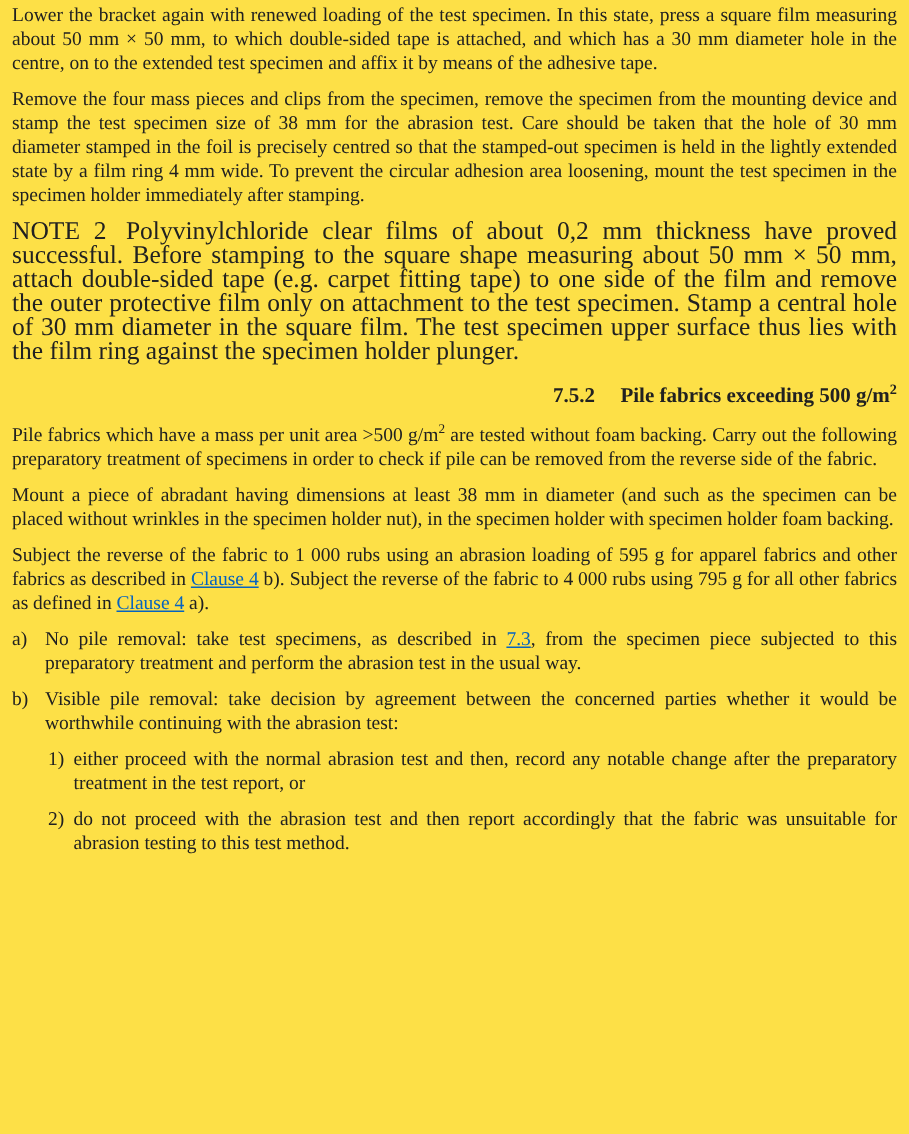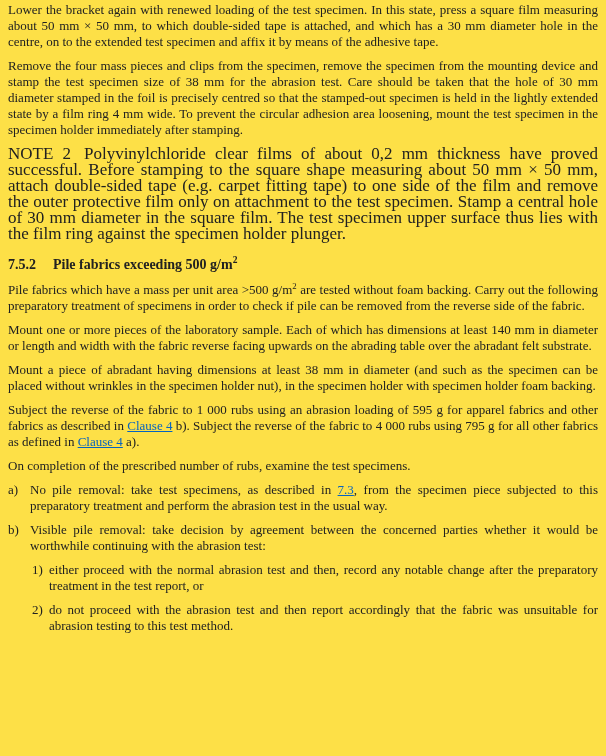--- a/index.html
+++ b/index.html
@@ -30,21 +30,21 @@
   }
   .note-label {
     margin-right: 13px;
     white-space: nowrap;
   }
   .heading {
     font-size: 14px;
     font-weight: bold;
     line-height: 17px;
     margin: 14px 0 9px 0;
-    text-align: left;
+    text-align: right;
   }
   .heading .hnum {
     margin-right: 17px;
   }
   sup {
     font-size: 68%;
     line-height: 0;
     vertical-align: super;
   }
   a.xref {
@@ -82,28 +82,26 @@
 
 
   <p class="para">Remove the four mass pieces and clips from the specimen, remove the specimen from the mounting device and stamp the test specimen size of 38 mm for the abrasion test. Care should be taken that the hole of 30 mm diameter stamped in the foil is precisely centred so that the stamped-out specimen is held in the lightly extended state by a film ring 4 mm wide. To prevent the circular adhesion area loosening, mount the test specimen in the specimen holder immediately after stamping.</p>
 
   <p class="note"><span class="note-label">NOTE 2</span><span>Polyvinylchloride clear films of about 0,2 mm thickness have proved successful. Before stamping to the square shape measuring about 50 mm × 50 mm, attach double-sided tape (e.g. carpet fitting tape) to one side of the film and remove the outer protective film only on attachment to the test specimen. Stamp a central hole of 30 mm diameter in the square film. The test specimen upper surface thus lies with the film ring against the specimen holder plunger.</span></p>
 
   <h2 class="heading"><span class="hnum">7.5.2</span><span>Pile fabrics exceeding 500 g/m</span><sup>2</sup></h2>
 
   <p class="para"><span>Pile fabrics which have a mass per unit area &gt;500 g/m</span><sup>2</sup><span> are tested without foam backing. Carry out the following preparatory treatment of specimens in order to check if pile can be removed from the reverse side of the fabric.</span></p>
 
-  <p class="para">Mount one or more pieces of the laboratory sample. Each of which has dimensions at least 140 mm in diameter or length and width with the fabric reverse facing upwards on the abrading table over the abradant felt substrate.</p>
 
   <p class="para">Mount a piece of abradant having dimensions at least 38 mm in diameter (and such as the specimen can be placed without wrinkles in the specimen holder nut), in the specimen holder with specimen holder foam backing.</p>
 
 
   <p class="para"><span>Subject the reverse of the fabric to 1 000 rubs using an abrasion loading of 595 g for apparel fabrics and other fabrics as described in </span><a class="xref">Clause 4</a><span> b). Subject the reverse of the fabric to 4 000 rubs using 795 g for all other fabrics as defined in </span><a class="xref">Clause 4</a><span> a).</span></p>
 
-  <p class="para">On completion of the prescribed number of rubs, examine the test specimens.</p>
 
 
   <div class="li">
     <span class="marker">a)</span>
     <span class="li-body"><span>No pile removal: take test specimens, as described in </span><a class="xref">7.3</a><span>, from the specimen piece subjected to this preparatory treatment and perform the abrasion test in the usual way.</span></span>
   </div>
 
   <div class="li">
     <span class="marker">b)</span>
     <span class="li-body">Visible pile removal: take decision by agreement between the concerned parties whether it would be worthwhile continuing with the abrasion test:</span>

